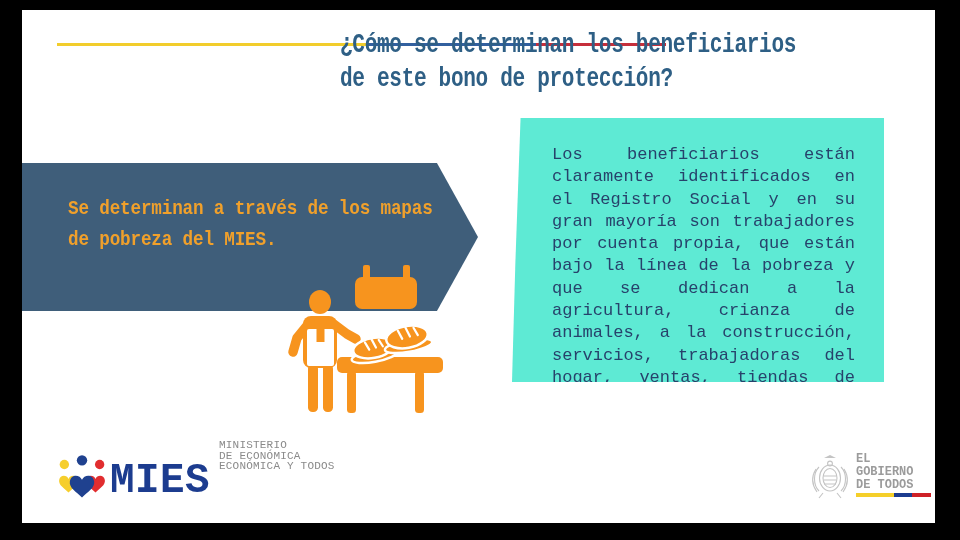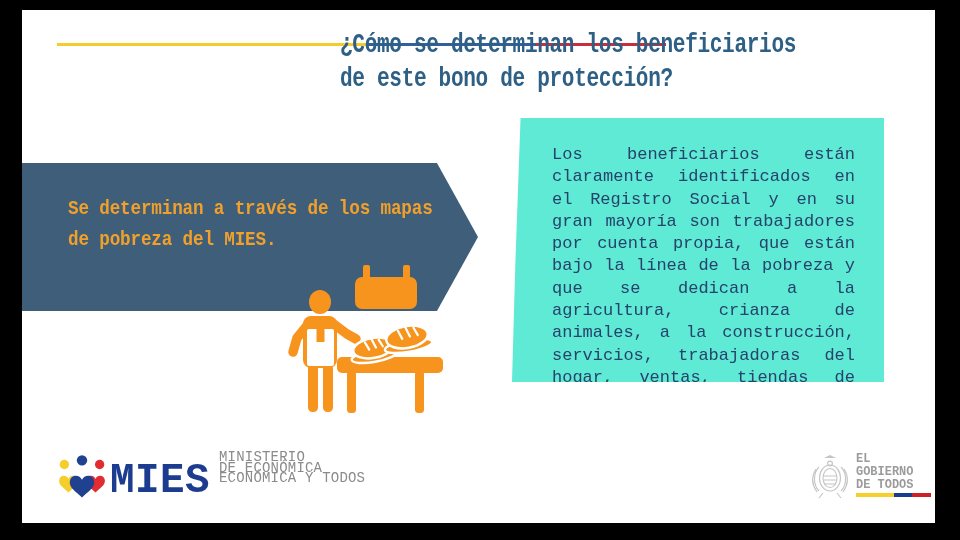--- a/index.html
+++ b/index.html
@@ -27,21 +27,21 @@
 
   
   .info-box{position:absolute;left:512px;top:118px;width:372px;height:264px;background:#5eead4;
             clip-path:polygon(2.3% 0,100% 0,100% 100%,0 100%,0.9% 55%);}
   .info-text{position:absolute;left:40px;top:26px;width:303px;color:#27426B;
              font-size:17px;line-height:22.3px;text-align:justify;}
 
   
   .mies-word{position:absolute;left:110px;top:456px;color:#1C3C8F;font-weight:bold;
              font-size:43px;letter-spacing:0.5px;transform:scaleX(0.95);transform-origin:left top;}
-  .ministry-text{position:absolute;left:219px;top:452px;color:#8A8A8A;font-size:14px;
+  .ministry-text{position:absolute;left:219px;top:440px;color:#8A8A8A;font-size:11px;
                  line-height:10.6px;letter-spacing:0.2px;}
 
   
   .gob-text{position:absolute;left:856px;top:453px;color:#9B9B9B;font-size:13px;
             line-height:12.8px;font-weight:600;transform:scaleX(0.92);transform-origin:left top;
             white-space:nowrap;}
   .gob-flagbar{position:absolute;left:856px;top:493px;width:75px;height:3.5px;display:flex;}
   .gob-flagbar .g-y{width:38px;background:#F5CF2A;}
   .gob-flagbar .g-b{width:18px;background:#1C3C8F;}
   .gob-flagbar .g-r{width:19px;background:#CE2127;}

